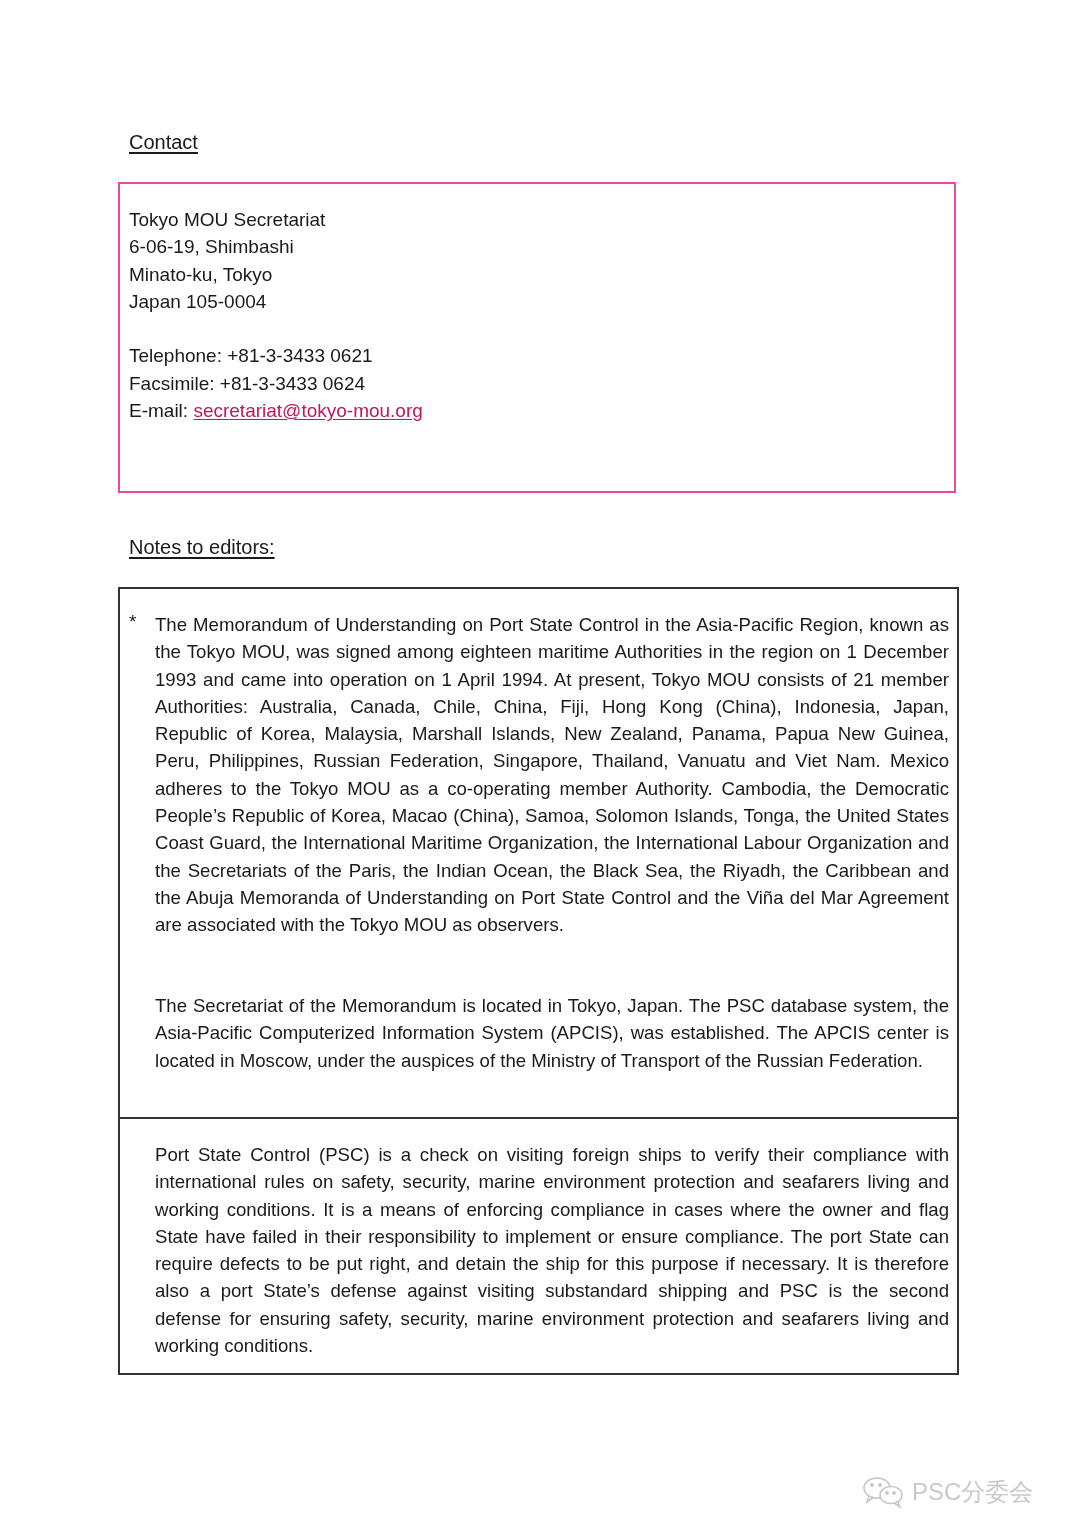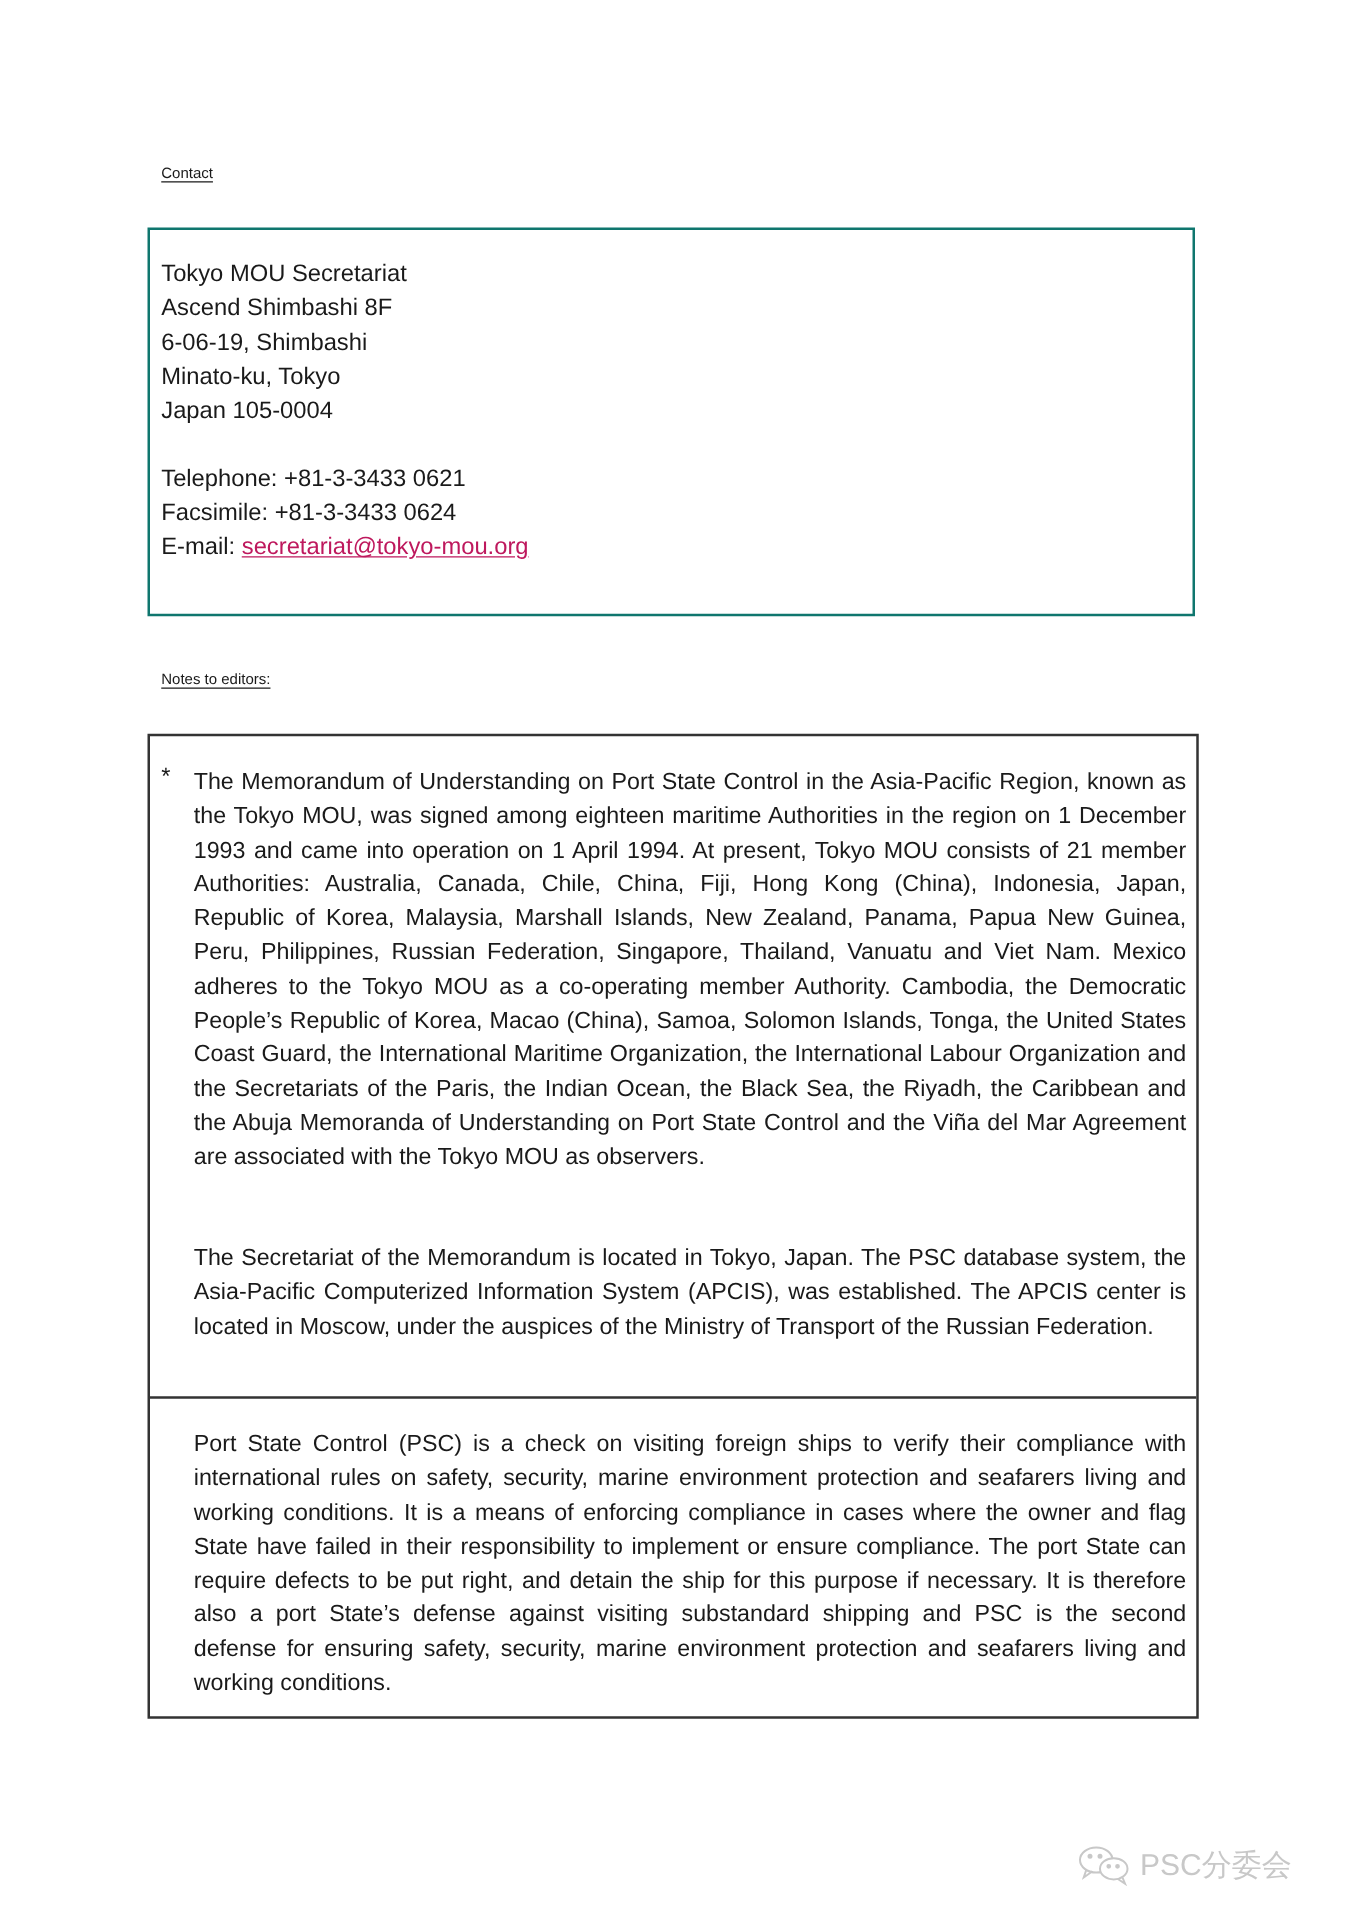--- a/index.html
+++ b/index.html
@@ -11,35 +11,35 @@
       width: 1080px;
       height: 1526px;
       position: relative;
       overflow: hidden;
       font-family: "Liberation Sans", sans-serif;
       color: #1a1a1a;
     }
     .heading {
       position: absolute;
       left: 129px;
-      font-size: 12px;
+      font-size: 20px;
       text-decoration: underline;
       text-underline-offset: 3px;
       color: #1a1a1a;
     }
     #contact-heading { top: 131px; }
     #notes-heading { top: 536px; }
 
     .contact-box {
       position: absolute;
       left: 118px;
       top: 182px;
       width: 838px;
       height: 311px;
-      border: 2px solid #0f766e;
+      border: 2px solid #ec4899;
       box-sizing: border-box;
     }
     .contact-lines {
       position: absolute;
       left: 9px;
       top: 22px;
       font-size: 19px;
       line-height: 27.3px;
     }
     .contact-lines .line { white-space: nowrap; }
@@ -106,21 +106,20 @@
     .watermark svg { display: block; }
   </style>
 </head>
 <body>
 
 <div id="contact-heading" class="heading">Contact</div>
 
 <div class="contact-box">
   <div class="contact-lines">
     <div class="line">Tokyo MOU Secretariat</div>
-    <div class="line">Ascend Shimbashi 8F</div>
     <div class="line">6-06-19, Shimbashi</div>
     <div class="line">Minato-ku, Tokyo</div>
     <div class="line">Japan 105-0004</div>
     <div class="gap"></div>
     <div class="line">Telephone: +81-3-3433 0621</div>
     <div class="line">Facsimile: +81-3-3433 0624</div>
     <div class="line">
       <span>E-mail: </span><a class="link">secretariat@tokyo-mou.org</a>
     </div>
   </div>

